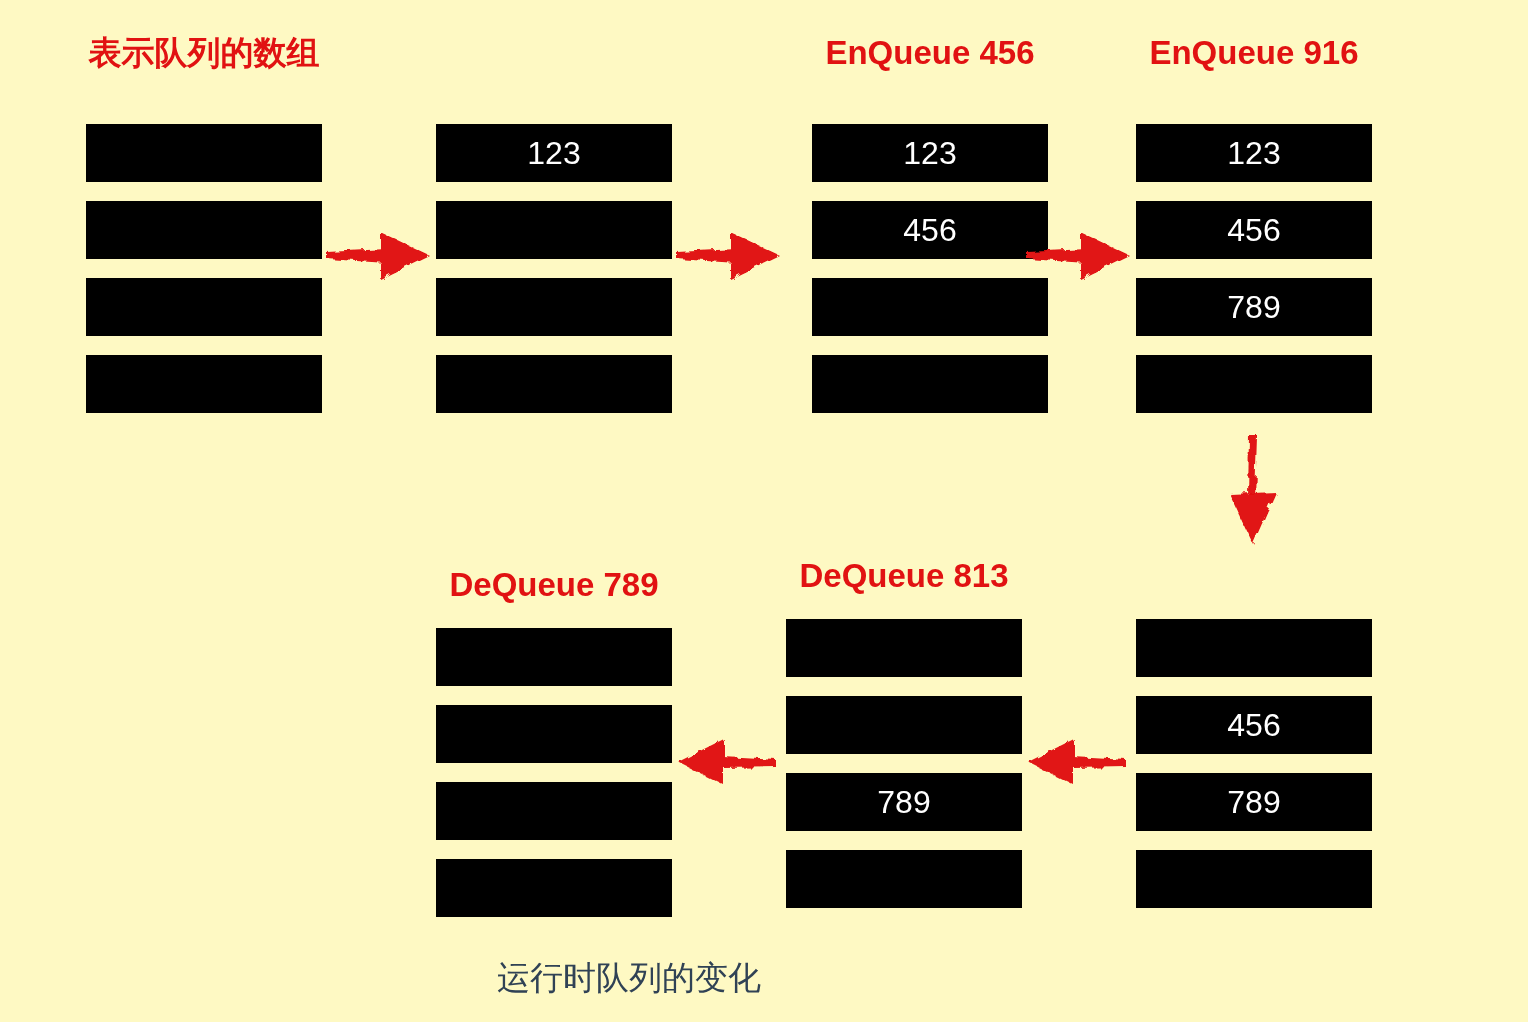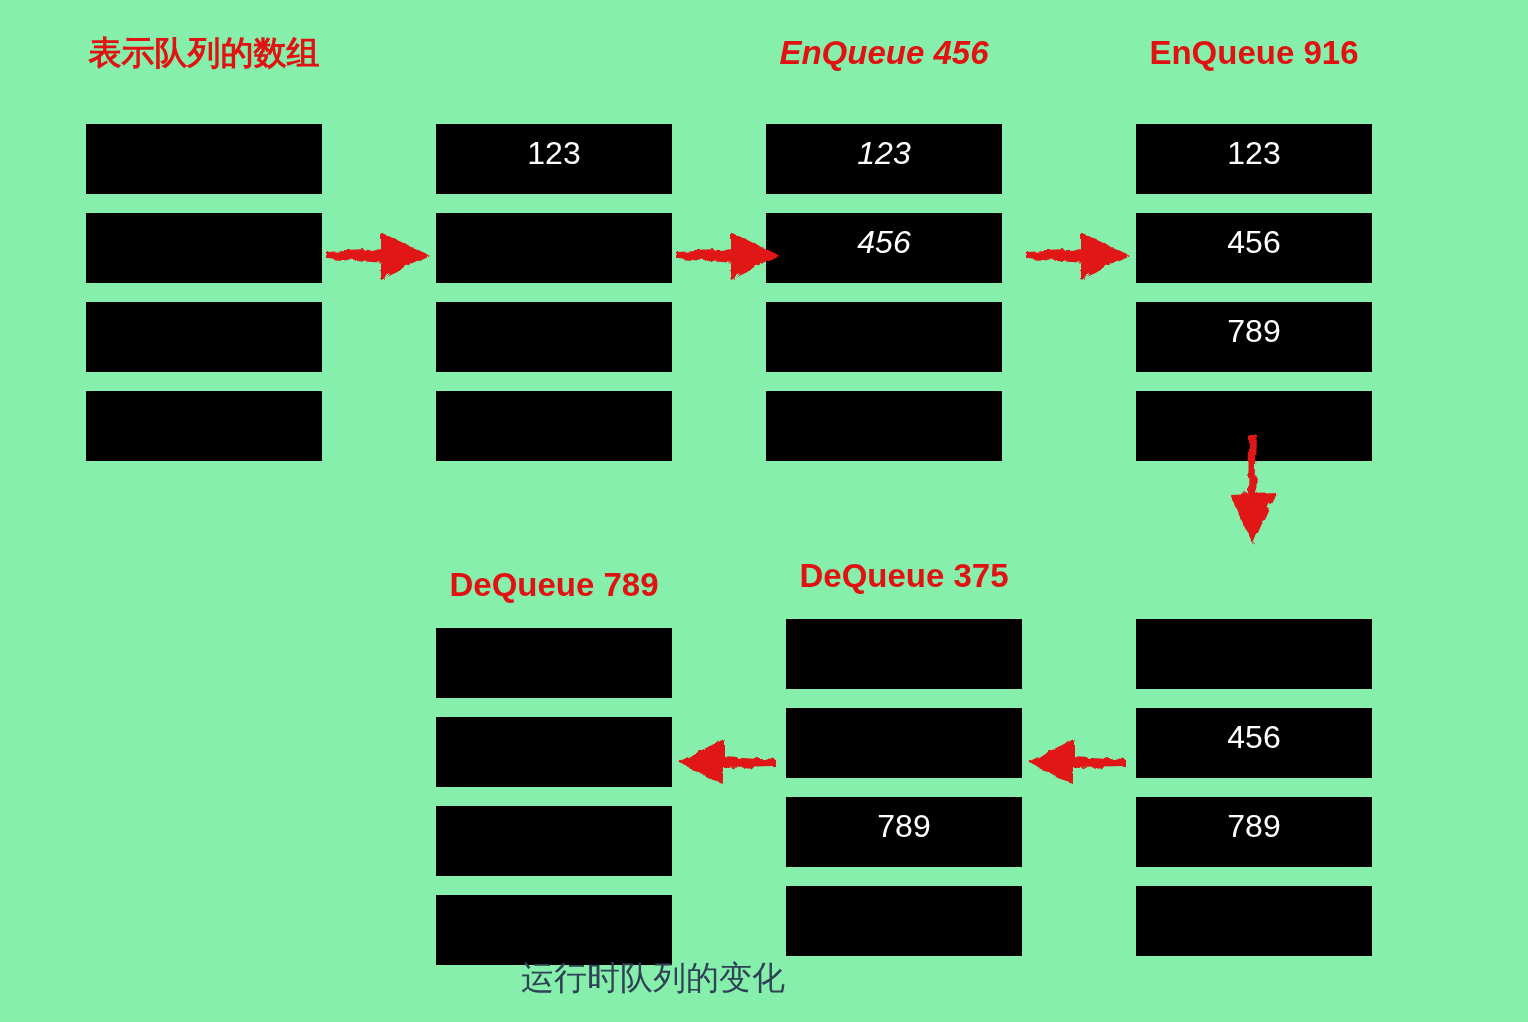--- a/index.html
+++ b/index.html
@@ -4,69 +4,68 @@
 <style>
   html, body {
     margin: 0;
     padding: 0;
     background: #ffffff;
   }
   .stage {
     position: relative;
     width: 1528px;
     height: 1022px;
-    background: #86efac;
+    background: #fef9c3;
     overflow: hidden;
     font-family: "Liberation Sans", sans-serif;
   }
   .panel {
     position: absolute;
     width: 236px;
   }
   .panel-title {
     position: absolute;
     left: 50%;
     transform: translateX(-50%);
     white-space: nowrap;
     font-size: 33px;
     font-weight: bold;
     color: #e11212;
     line-height: 34px;
   }
   .row-top .panel-title { top: -88px; }
   .row-bottom .panel-title { top: -60px; }
   .cell {
-    height: 70px;
+    height: 58px;
     margin-bottom: 19px;
     background: #000000;
     color: #ffffff;
     font-size: 32px;
     line-height: 58px;
     text-align: center;
   }
   
   .pos-t0 { left: 86px;   top: 124px; }
   .pos-t1 { left: 436px;  top: 124px; }
-  .pos-t2 { left: 766px;  top: 124px; font-style: italic; }
+  .pos-t2 { left: 812px;  top: 124px; }
   .pos-t3 { left: 1136px; top: 124px; }
   
   .pos-b0 { left: 436px;  top: 619px; margin-top: 9px; }
   .pos-b1 { left: 786px;  top: 619px; }
   .pos-b2 { left: 1136px; top: 619px; }
   .arrow {
     position: absolute;
   }
   .caption {
     position: absolute;
     left: 497px;
     top: 958px;
     font-size: 33px;
     line-height: 40px;
     color: #304255;
-    margin-left: 24px;
   }
   .defs-holder {
     position: absolute;
     width: 0;
     height: 0;
     overflow: hidden;
   }
 </style>
 </head>
 <body>
@@ -115,21 +114,21 @@
 
   <div class="panel row-bottom pos-b0">
     <div class="panel-title">DeQueue 789</div>
     <div class="cell"></div>
     <div class="cell"></div>
     <div class="cell"></div>
     <div class="cell"></div>
   </div>
 
   <div class="panel row-bottom pos-b1">
-    <div class="panel-title">DeQueue 375</div>
+    <div class="panel-title">DeQueue 813</div>
     <div class="cell"></div>
     <div class="cell"></div>
     <div class="cell">789</div>
     <div class="cell"></div>
   </div>
 
   <div class="panel row-bottom pos-b2">
     <div class="cell"></div>
     <div class="cell">456</div>
     <div class="cell">789</div>

